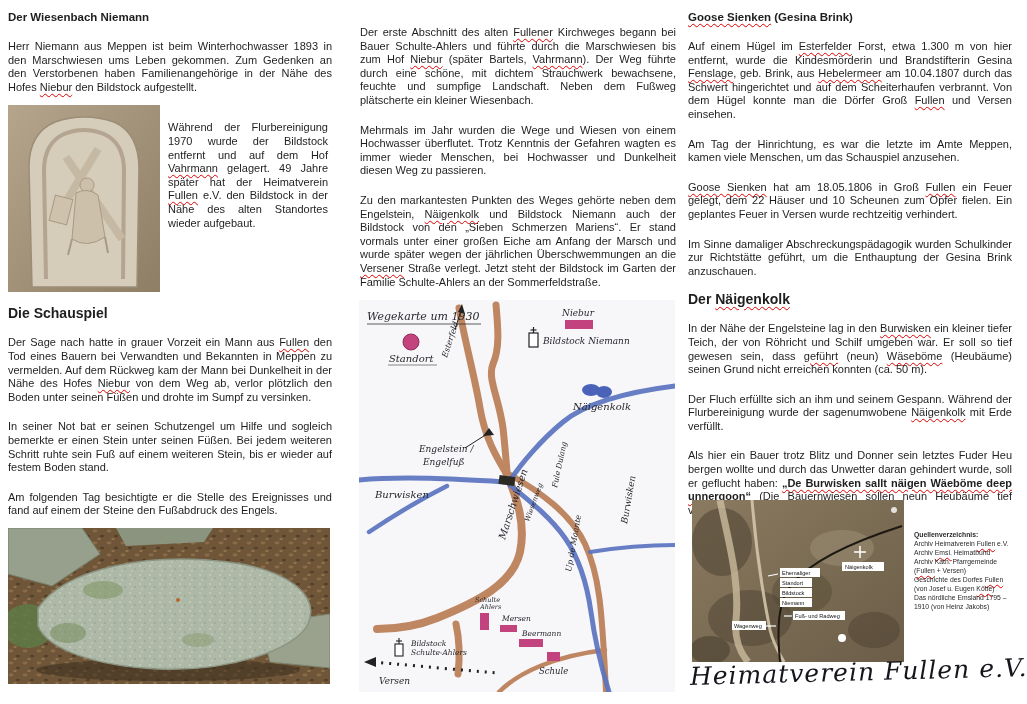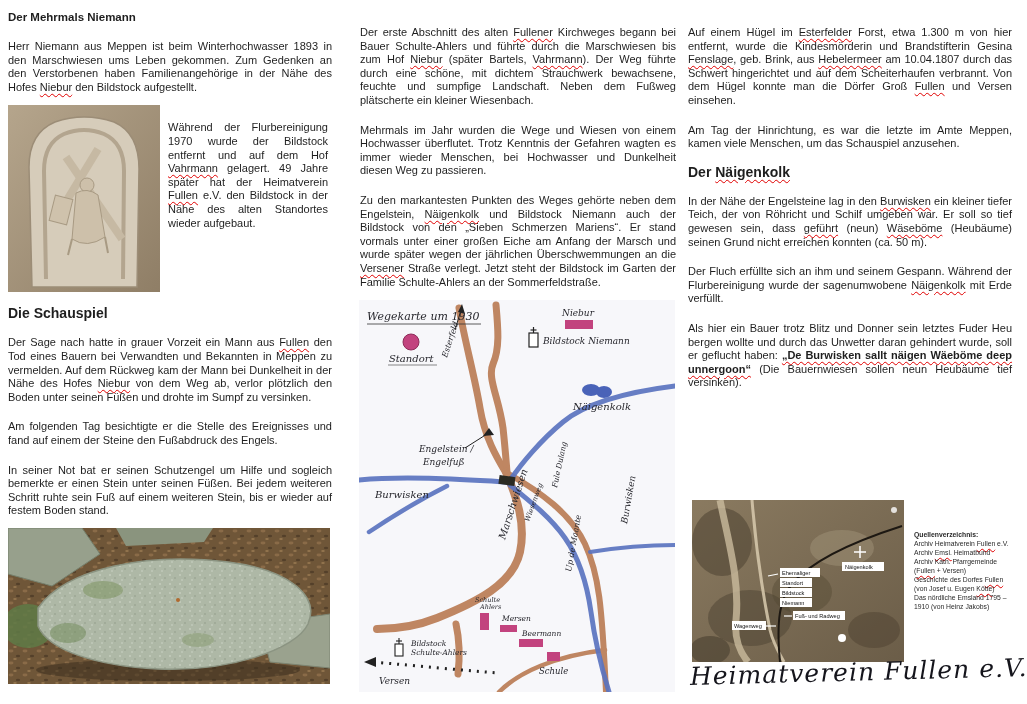--- a/index.html
+++ b/index.html
@@ -29,21 +29,21 @@
              font-family:"DejaVu Serif",serif;font-style:italic;font-size:25px;
              transform:rotate(-1.5deg);color:#15151c;letter-spacing:1px;white-space:nowrap;}
   .aer-label{font-family:"Liberation Sans",sans-serif;font-size:5.6px;fill:#111;}
 </style>
 </head>
 <body>
 
 <div class="page">
 
   <div class="col col-left">
-    <h3 class="head"><span>Der Mehrmals Niemann</span></h3>
+    <h3 class="head"><span>Der Wiesenbach Niemann</span></h3>
     <p class="body"><span>Herr Niemann aus Meppen ist beim Winterhochwasser 1893 in den Marschwiesen ums Leben gekommen. Zum Gedenken an den Verstorbenen haben Familienangehörige in der Nähe des Hofes </span><span class="w">Niebur</span><span> den Bildstock aufgestellt.</span></p>
 
     <div class="media-row">
       <svg width="152" height="187" viewBox="0 0 152 187">
         <defs>
           <linearGradient id="wallg" x1="0" y1="0" x2="1" y2="1">
             <stop offset="0" stop-color="#b5a58c"></stop>
               <stop offset="1" stop-color="#8f7e66"></stop>
           </linearGradient>
         </defs>
@@ -57,22 +57,22 @@
         <path d="M64,134 L60,150 M97,132 L100,148" stroke="#a89a83" stroke-width="2" fill="none"></path>
         <rect x="44" y="92" width="18" height="26" fill="#cfc2ac" stroke="#a89a83" transform="rotate(14 53 105)"></rect>
       </svg>
       <div class="side">
         <p class="body"><span>Während der Flurbereinigung 1970 wurde der Bildstock entfernt und auf dem Hof </span><span class="w">Vahrmann</span><span> gelagert. 49 Jahre später hat der Heimatverein </span><span class="w">Fullen</span><span> e.V. den Bildstock in der Nähe des alten Standortes wieder aufgebaut.</span></p>
       </div>
     </div>
 
     <h3 class="head2"><span>Die Schauspiel</span></h3>
     <p class="body"><span>Der Sage nach hatte in grauer Vorzeit ein Mann aus </span><span class="w">Fullen</span><span> den Tod eines Bauern bei Verwandten und Bekannten in Meppen zu vermelden. Auf dem Rückweg kam der Mann bei Dunkelheit in der Nähe des Hofes </span><span class="w">Niebur</span><span> von dem Weg ab, verlor plötzlich den Boden unter seinen Füßen und drohte im Sumpf zu versinken.</span></p>
+    <p class="body"><span>In seiner Not bat er seinen Schutzengel um Hilfe und sogleich bemerkte er einen Stein unter seinen Füßen. Bei jedem weiteren Schritt ruhte sein Fuß auf einem weiteren Stein, bis er wieder auf festem Boden stand.</span></p>
     <p class="body"><span>Am folgenden Tag besichtigte er die Stelle des Ereignisses und fand auf einem der Steine den Fußabdruck des Engels.</span></p>
-    <p class="body"><span>In seiner Not bat er seinen Schutzengel um Hilfe und sogleich bemerkte er einen Stein unter seinen Füßen. Bei jedem weiteren Schritt ruhte sein Fuß auf einem weiteren Stein, bis er wieder auf festem Boden stand.</span></p>
 
     <div class="rock-photo">
       <svg width="322" height="156" viewBox="0 0 322 156">
         <defs>
           <pattern id="leaves" width="14" height="12" patternUnits="userSpaceOnUse">
             <rect width="14" height="12" fill="#6f5638"></rect>
             <ellipse cx="3" cy="3" rx="2.5" ry="1.4" fill="#8a6b48"></ellipse>
             <ellipse cx="10" cy="8" rx="2.2" ry="1.2" fill="#54402a"></ellipse>
             <ellipse cx="7" cy="11" rx="1.8" ry="1" fill="#93744e"></ellipse>
           </pattern>
@@ -186,22 +186,25 @@
         <text class="map-label" x="52" y="355" font-size="7.5">Schulte-Ahlers</text>
 
         <path d="M14,362 C60,366 100,370 140,373" stroke="#222" stroke-width="3" fill="none" stroke-dasharray="2 6"></path>
         <polygon points="5,362 17,357 17,367" fill="#222"></polygon>
         <text class="map-label" x="20" y="384" font-size="9">Versen</text>
       </svg>
     </div>
   </div>
 
   <div class="col col-right">
+    <h3 class="head"><span class="w">Goose Sienken</span><span> (Gesina Brink)</span></h3>
     <p class="body"><span>Auf einem Hügel im </span><span class="w">Esterfelder</span><span> Forst, etwa 1.300 m von hier entfernt, wurde die Kindesmörderin und Brandstifterin Gesina </span><span class="w">Fenslage</span><span>, geb. Brink, aus </span><span class="w">Hebelermeer</span><span> am 10.04.1807 durch das Schwert hingerichtet und auf dem Scheiterhaufen verbrannt. Von dem Hügel konnte man die Dörfer Groß </span><span class="w">Fullen</span><span> und Versen einsehen.</span></p>
     <p class="body"><span>Am Tag der Hinrichtung, es war die letzte im Amte Meppen, kamen viele Menschen, um das Schauspiel anzusehen.</span></p>
+    <p class="body"><span class="w">Goose Sienken</span><span> hat am 18.05.1806 in Groß </span><span class="w">Fullen</span><span> ein Feuer gelegt, dem 22 Häuser und 10 Scheunen zum Opfer fielen. Ein geplantes Feuer in Versen wurde rechtzeitig verhindert.</span></p>
+    <p class="body"><span>Im Sinne damaliger Abschreckungspädagogik wurden Schulkinder zur Richtstätte geführt, um die Enthauptung der Gesina Brink anzuschauen.</span></p>
     <h3 class="head2"><span>Der </span><span class="w">Näigenkolk</span></h3>
     <p class="body"><span>In der Nähe der Engelsteine lag in den </span><span class="w">Burwisken</span><span> ein kleiner tiefer Teich, der von Röhricht und Schilf umgeben war. Er soll so tief gewesen sein, dass </span><span class="w">geführt</span><span> (neun) </span><span class="w">Wäseböme</span><span> (Heubäume) seinen Grund nicht erreichen konnten (ca. 50 m).</span></p>
     <p class="body"><span>Der Fluch erfüllte sich an ihm und seinem Gespann. Während der Flurbereinigung wurde der sagenumwobene </span><span class="w">Näigenkolk</span><span> mit Erde verfüllt.</span></p>
     <p class="body"><span>Als hier ein Bauer trotz Blitz und Donner sein letztes Fuder Heu bergen wollte und durch das Unwetter daran gehindert wurde, soll er geflucht haben: </span><span class="w b">„De Burwisken sallt näigen Wäeböme deep unnergoon“</span><span> (Die Bauernwiesen sollen neun Heubäume tief versinken).</span></p>
 
     <div class="bottom-row">
       <svg width="212" height="162" viewBox="0 0 212 162">
         <defs>
           <linearGradient id="sep" x1="0" y1="0" x2="1" y2="1">
             <stop offset="0" stop-color="#8a7a60"></stop>

